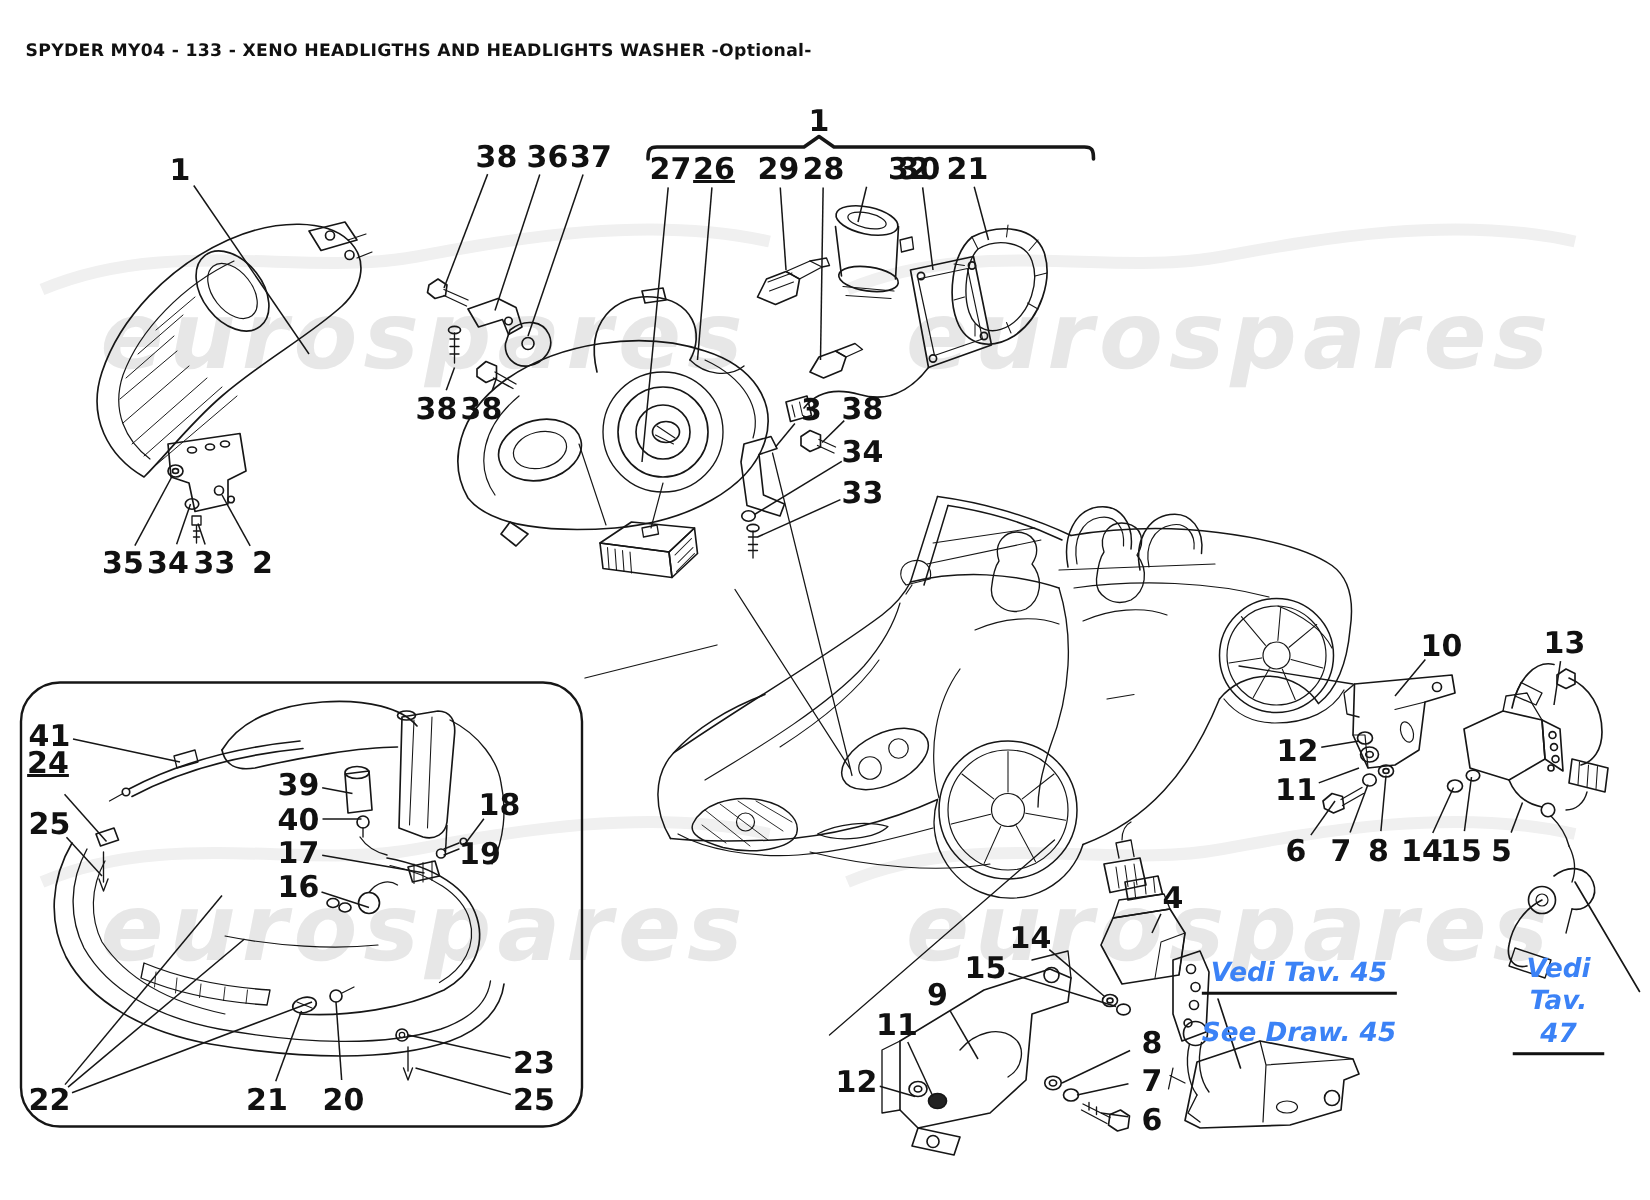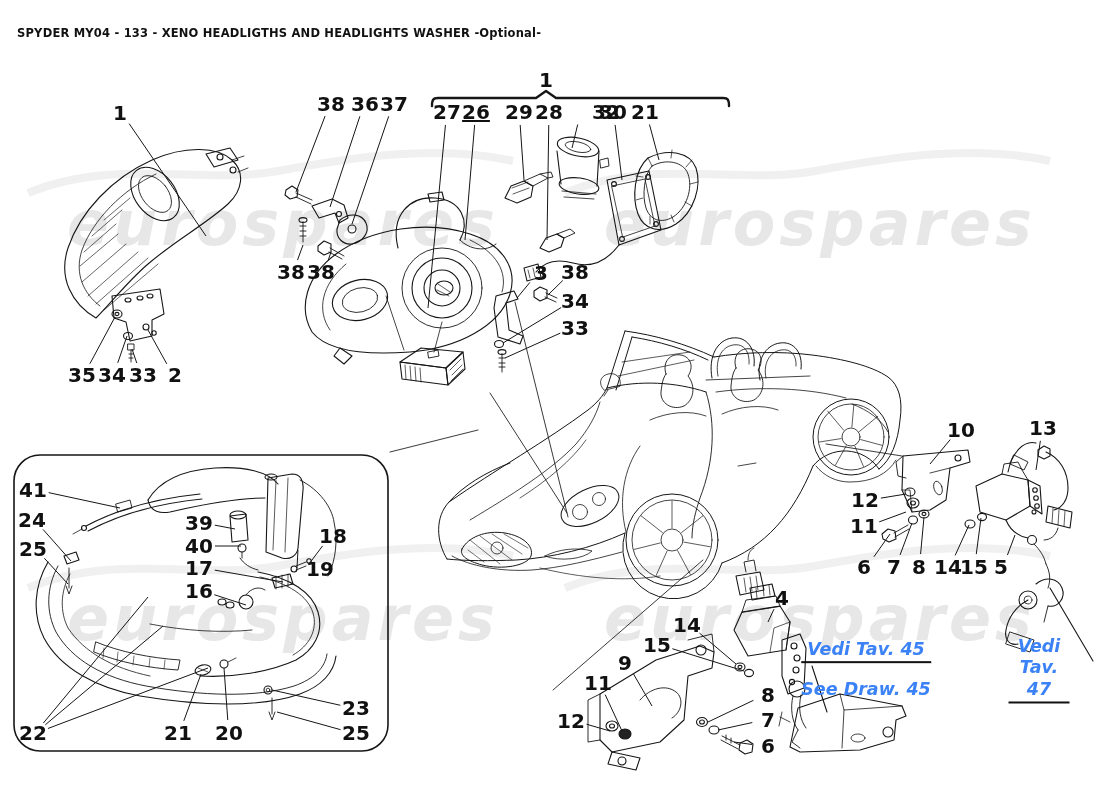--- a/index.html
+++ b/index.html
@@ -462,21 +462,21 @@
       <div class="callout" style="left: 782px; top: 598px;">4</div>
       <div class="callout" style="left: 687px; top: 625px;">14</div>
       <div class="callout" style="left: 657px; top: 645px;">15</div>
       <div class="callout" style="left: 625px; top: 663px;">9</div>
       <div class="callout" style="left: 598px; top: 683px;">11</div>
       <div class="callout" style="left: 571px; top: 721px;">12</div>
       <div class="callout" style="left: 768px; top: 695px;">8</div>
       <div class="callout" style="left: 768px; top: 720px;">7</div>
       <div class="callout" style="left: 768px; top: 746px;">6</div>
       <div class="callout" style="left: 33px; top: 490px;">41</div>
-      <div class="callout" style="left: 32px; top: 520px;">24</div>
+      <div class="callout" style="left: 32px; top: 508px; text-decoration: underline;">24</div>
       <div class="callout" style="left: 33px; top: 549px;">25</div>
       <div class="callout" style="left: 199px; top: 523px;">39</div>
       <div class="callout" style="left: 199px; top: 546px;">40</div>
       <div class="callout" style="left: 199px; top: 568px;">17</div>
       <div class="callout" style="left: 199px; top: 591px;">16</div>
       <div class="callout" style="left: 299px; top: 569px; padding-left: 42px;">19</div>
       <div class="callout" style="left: 333px; top: 536px;">18</div>
       <div class="callout" style="left: 33px; top: 733px;">22</div>
       <div class="callout" style="left: 178px; top: 733px;">21</div>
       <div class="callout" style="left: 229px; top: 733px;">20</div>

